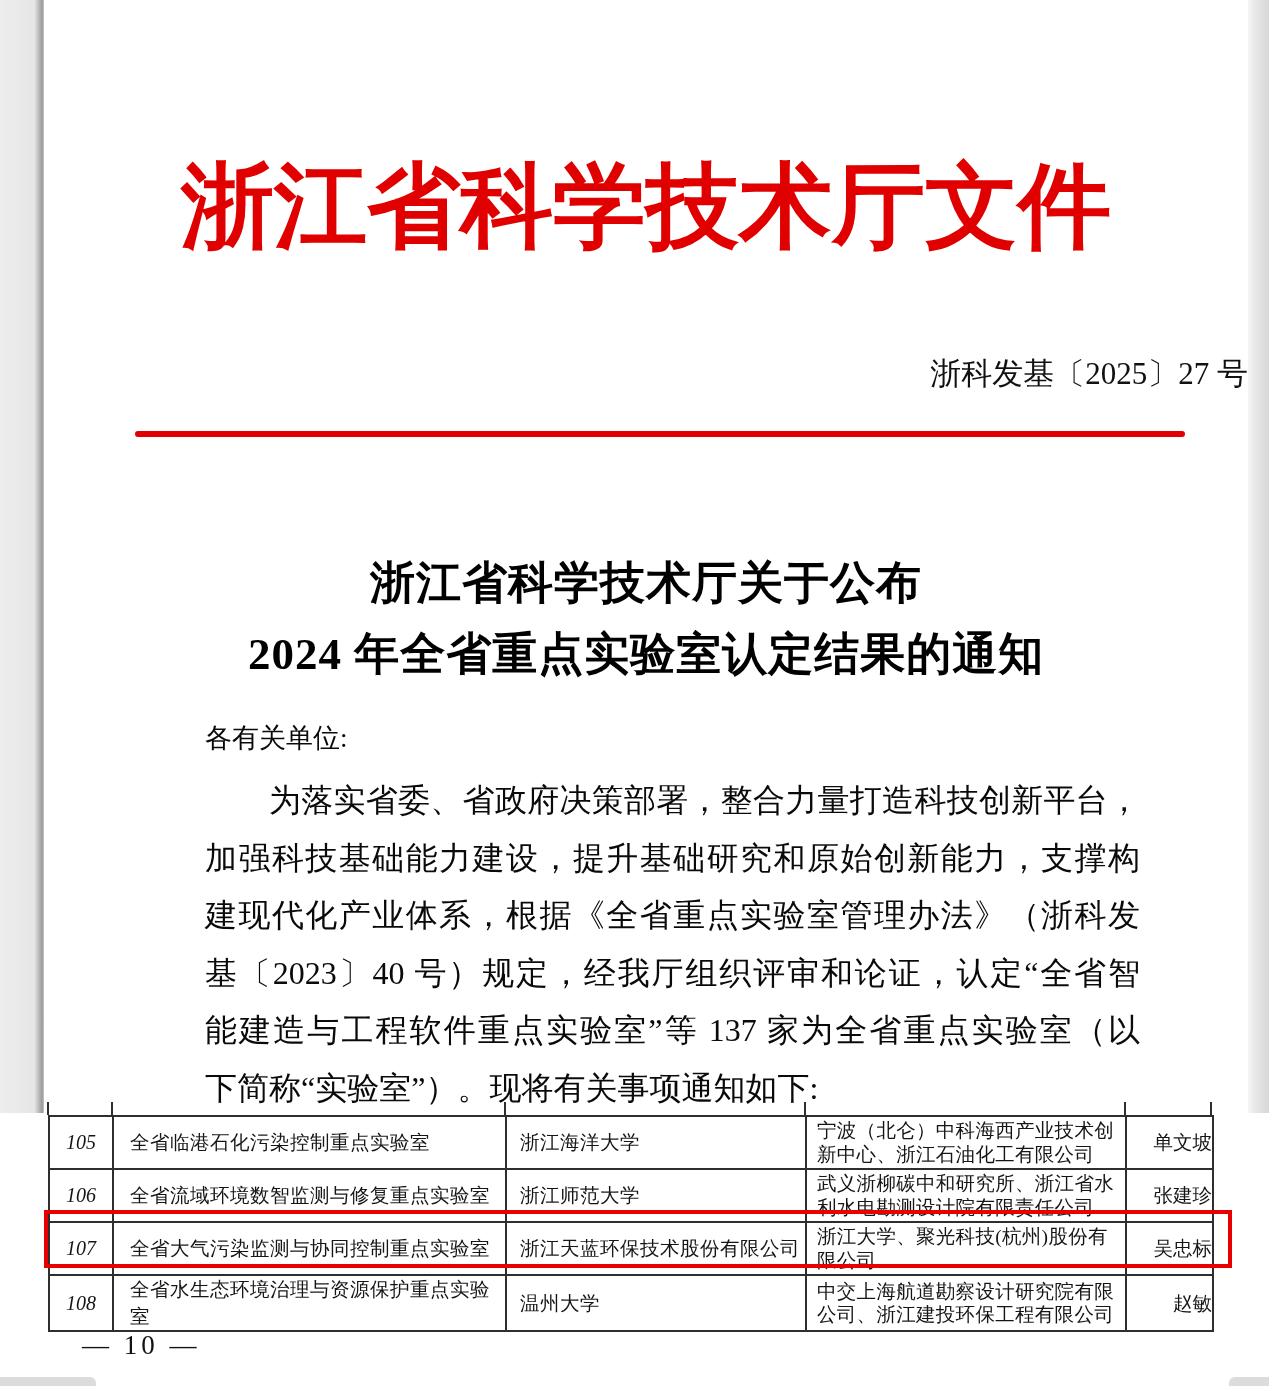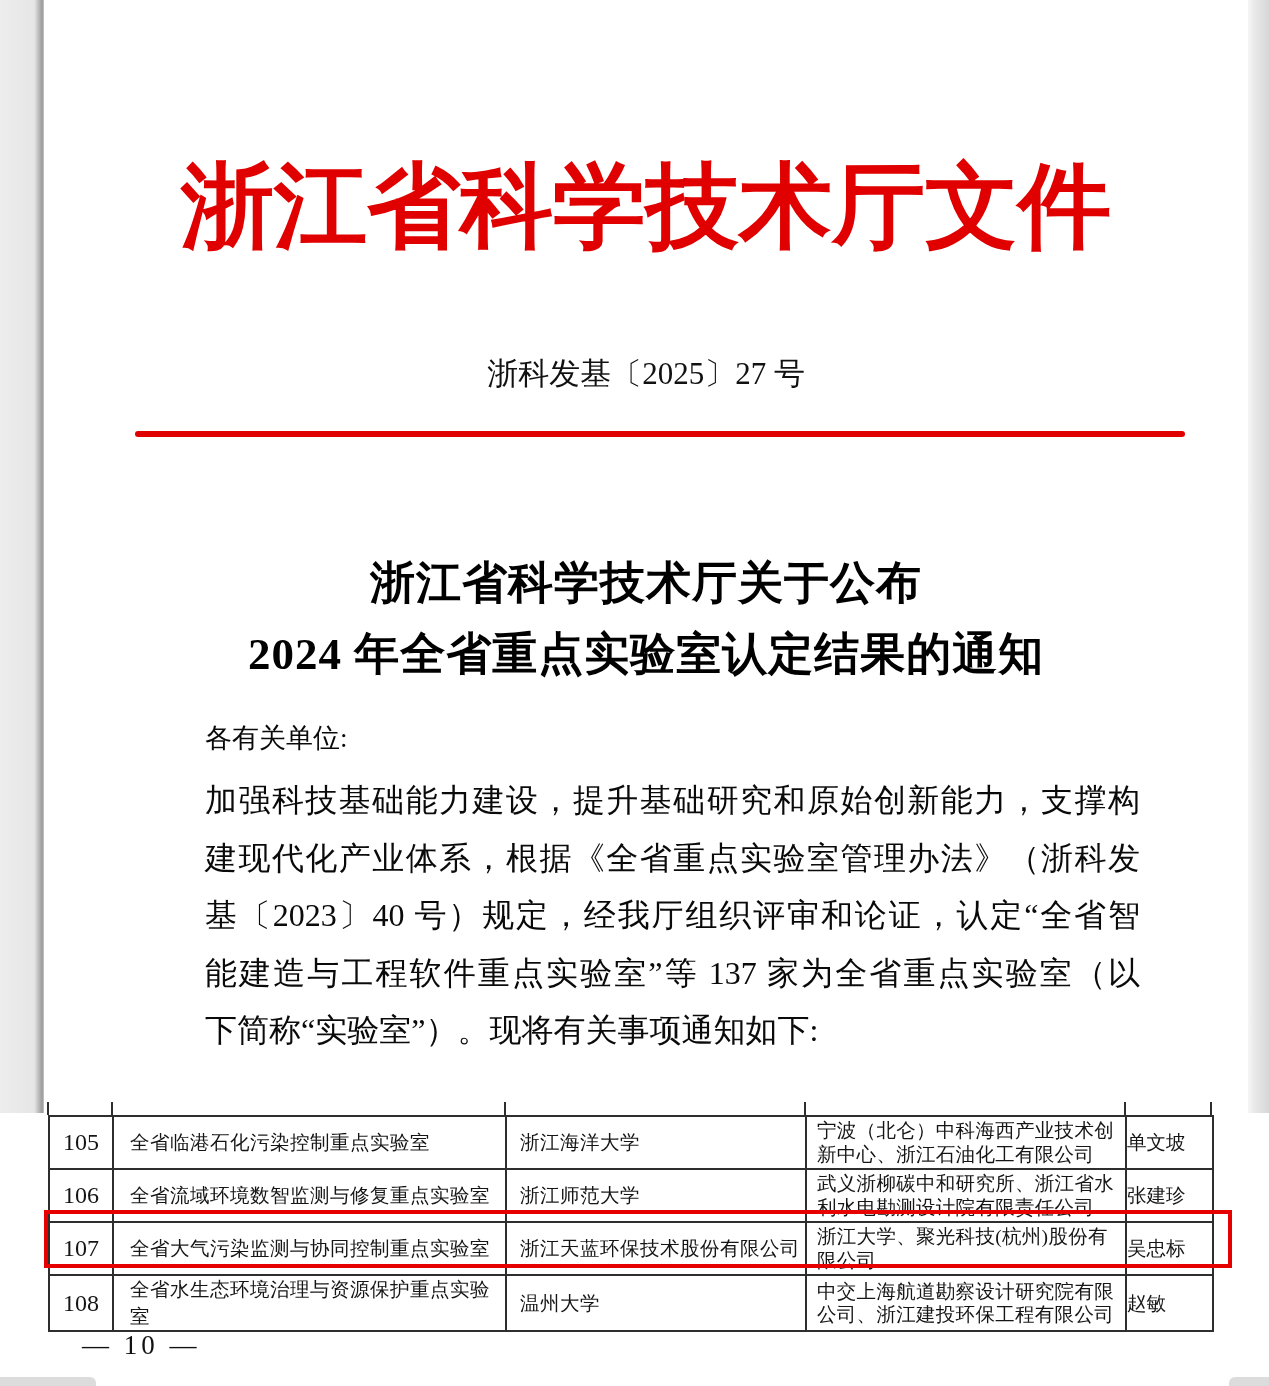--- a/index.html
+++ b/index.html
@@ -42,21 +42,21 @@
     position: absolute; left: 44px; top: 132px; width: 1204px;
     text-align: center;
     font-size: 93px; line-height: 150px;
     font-weight: 900;
     color: var(--accent-red, #e00000);
     letter-spacing: 0px;
     white-space: nowrap;
   }
   .doc-no {
     position: absolute; left: 44px; top: 352px; width: 1204px;
-    text-align: center;
+    text-align: right;
     font-size: 31px; line-height: 44px;
     color: #111;
   }
   .red-rule {
     position: absolute; left: 135px; top: 431px;
     width: 1050px; height: 6px;
     background: var(--accent-red, #e00000);
     border-radius: 3px;
   }
   .notice-title {
@@ -101,25 +101,25 @@
   }
   table.results td {
     border: 2px solid #2e2e2e;
     vertical-align: middle;
     overflow: hidden;
   }
   table.results tr       { height: 48px; }
   table.results tr:nth-child(2) { height: 51px; }
   table.results tr:nth-child(3) { height: 51px; }
   table.results tr:nth-child(4) { height: 53px; }
-  td.c-no   { text-align: center; font-size: 24px; }
+  td.c-no   { text-align: center; font-size: 20px; font-style: italic; }
   td.c-lab  { padding-left: 16px; letter-spacing: 0.5px; }
   td.c-inst { padding-left: 13px; letter-spacing: 0.5px; border-radius: 12px; }
   td.c-part { padding: 2px 6px 2px 10px; line-height: 23.5px; letter-spacing: 0.3px; }
-  td.c-dir  { text-align: left; margin-top: 40px; }
+  td.c-dir  { text-align: right; margin-top: 40px; }
 
   
   .stub {
     position: absolute; top: 1102px;
     width: 2px; height: 13px;
     background: #2e2e2e;
   }
 
   .highlight-box {
     position: absolute; left: 44px; top: 1210px;
@@ -150,20 +150,21 @@
   <div class="red-rule"></div>
 
   <div class="notice-title">
     <div>浙江省科学技术厅关于公布</div>
     <div>2024 年全省重点实验室认定结果的通知</div>
   </div>
 
   <div class="salutation">各有关单位:</div>
 
   <div class="paragraph">
+    <div class="para-line indent">为落实省委、省政府决策部署，整合力量打造科技创新平台，</div>
     <div class="para-line">加强科技基础能力建设，提升基础研究和原始创新能力，支撑构</div>
     <div class="para-line">建现代化产业体系，根据《全省重点实验室管理办法》（浙科发</div>
     <div class="para-line">基〔2023〕40 号）规定，经我厅组织评审和论证，认定“全省智</div>
     <div class="para-line">能建造与工程软件重点实验室”等 137 家为全省重点实验室（以</div>
     <div class="para-line no-fill">下简称“实验室”）。现将有关事项通知如下:</div>
   </div>
 
   <div class="stub" style="left:47px"></div>
   <div class="stub" style="left:111px"></div>
   <div class="stub" style="left:504px"></div>

